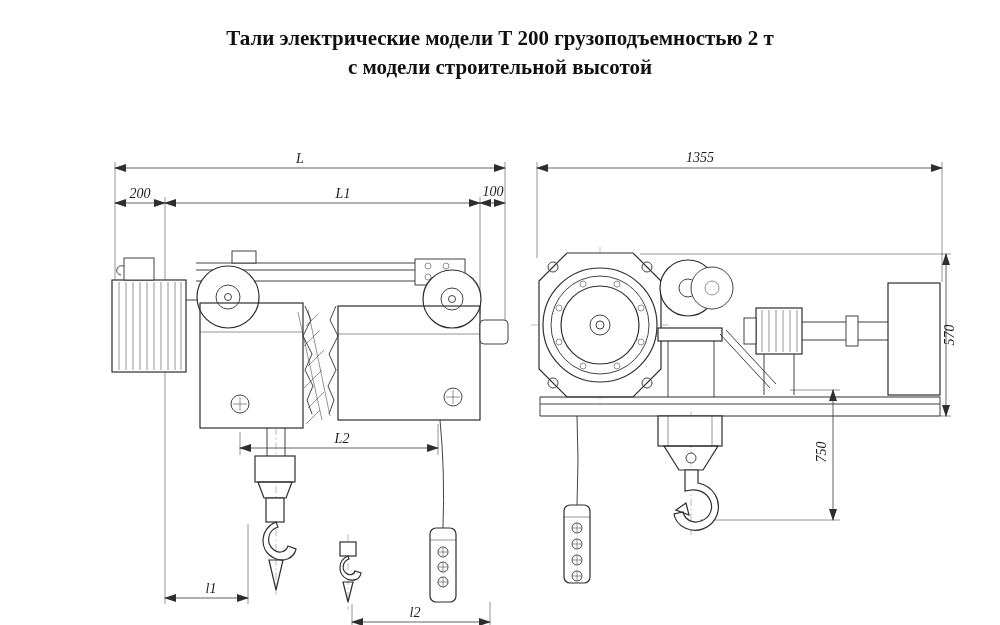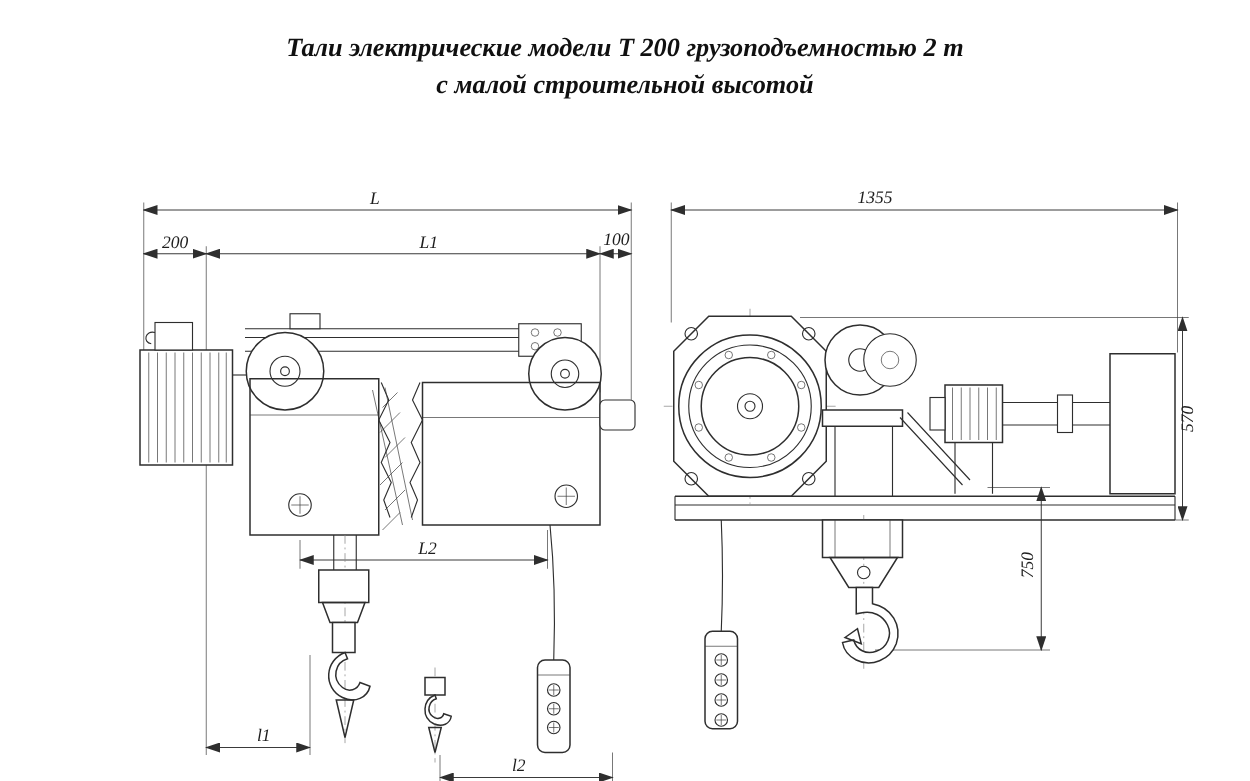--- a/index.html
+++ b/index.html
@@ -1,36 +1,36 @@
 <!DOCTYPE html>
 <html><head>
 <meta charset="utf-8">
 <style>
   html,body{margin:0;padding:0;background:#fff;}
   .page{position:relative;width:1000px;height:625px;background:#fff;overflow:hidden;
         font-family:"Liberation Serif", serif;}
   .title{position:absolute;top:24px;left:0;width:100%;text-align:center;
-         font-weight:bold;font-size:21px;line-height:29px;color:#101010;font-style:italic;}
+         font-weight:bold;font-size:21px;line-height:29px;color:#101010;}
   svg{position:absolute;top:0;left:0;}
   .ln{stroke:#2e2e2e;stroke-width:1.2;fill:none;}
   .md{stroke:#2e2e2e;stroke-width:0.9;fill:none;}
   .tn{stroke:#3a3a3a;stroke-width:0.55;fill:none;}
   .dm{stroke:#3a3a3a;stroke-width:0.8;fill:none;}
   .cl{stroke:#8a8a8a;stroke-width:0.6;stroke-dasharray:7 3 1.5 3;fill:none;}
   .wh{fill:#fff;}
   text.dim{font:italic 14px "Liberation Serif", serif;fill:#1d1d1d;}
 </style>
 </head>
 <body>
 
 <div class="page">
 
   <div class="title">
     <div>Тали электрические модели Т 200 грузоподъемностью 2 т</div>
-    <div>с малой строительной высотой</div>
+    <div>с модели строительной высотой</div>
   </div>
 
   <svg width="1000" height="625" viewBox="0 0 1000 625">
     <defs>
       <marker id="ae" markerWidth="12" markerHeight="8" refX="11" refY="4" orient="auto" markerUnits="userSpaceOnUse">
         <path d="M0,0 L12,4 L0,8 Z" fill="#2e2e2e"></path>
       </marker>
       <marker id="as" markerWidth="12" markerHeight="8" refX="1" refY="4" orient="auto" markerUnits="userSpaceOnUse">
         <path d="M12,0 L0,4 L12,8 Z" fill="#2e2e2e"></path>
       </marker>

